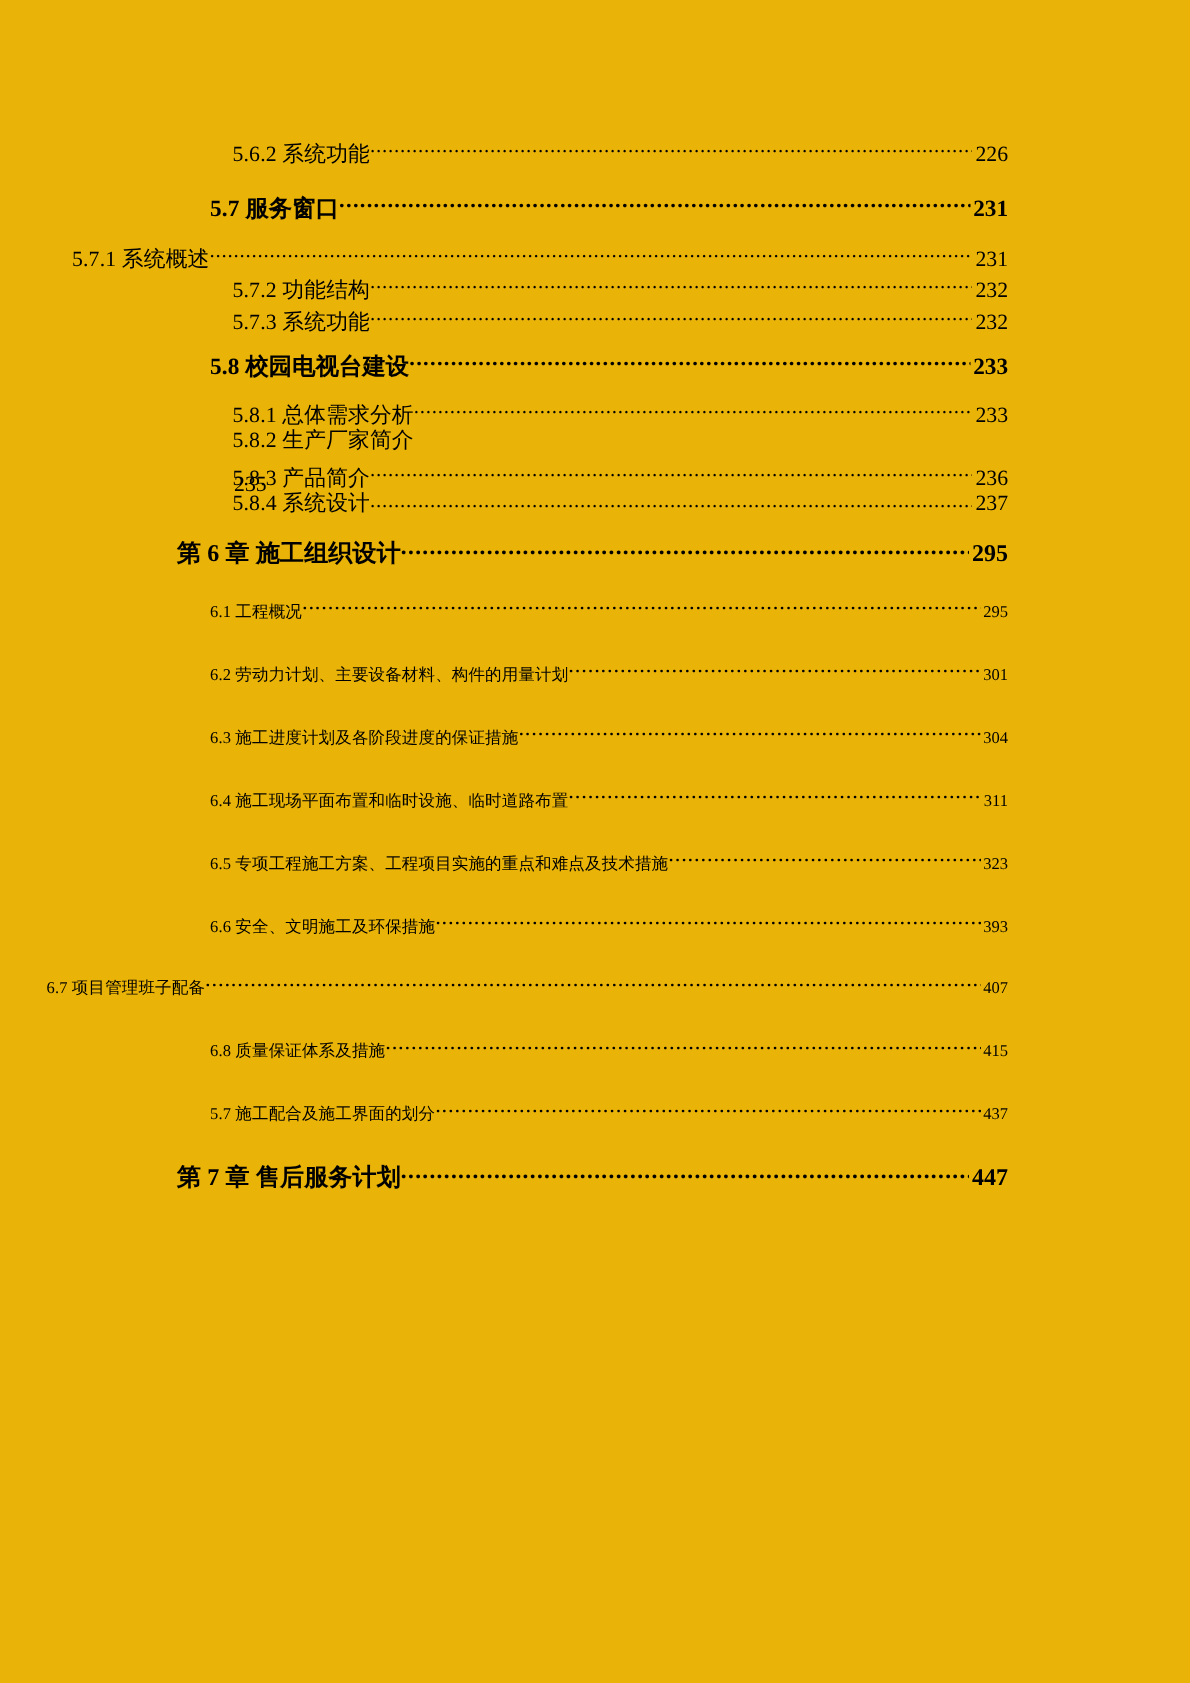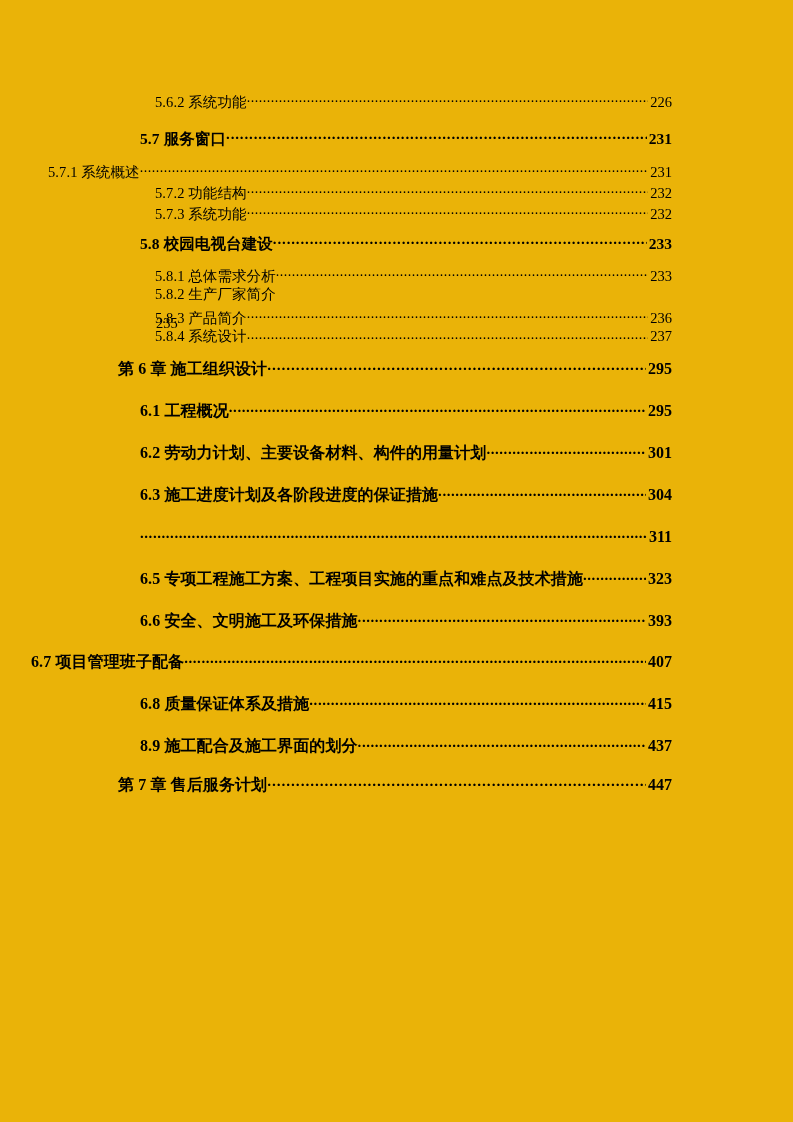--- a/index.html
+++ b/index.html
@@ -99,22 +99,22 @@
   .lvl-2b .leader::before {
     font-weight: bold;
     letter-spacing: 0.85px;
   }
   .lvl-2b .pageno { font-weight: bold; }
 
   
   .lvl-2 {
     margin-left: 140px;
     width: 532px;
-    font-weight: bold;
-    font-size: 16px;
+    font-weight: normal;
+    font-size: 11px;
   }
 
   
   .lvl-3 {
     margin-left: 155px;
     width: 517px;
     font-weight: normal;
     font-size: 14.5px;
   }
   .lvl-3 .leader::before {
@@ -198,20 +198,21 @@
         <span class="label">6.2  劳动力计划、主要设备材料、构件的用量计划</span>
         <span class="leader"></span>
         <span class="pageno">301</span>
       </div>
       <div class="toc-row lvl-2" style="top: 398px;">
         <span class="label">6.3  施工进度计划及各阶段进度的保证措施</span>
         <span class="leader"></span>
         <span class="pageno">304</span>
       </div>
       <div class="toc-row lvl-2" style="top: 440px;">
+        <span class="label">6.4  施工现场平面布置和临时设施、临时道路布置</span>
         <span class="leader"></span>
         <span class="pageno">311</span>
       </div>
       <div class="toc-row lvl-2" style="top: 482px;">
         <span class="label">6.5  专项工程施工方案、工程项目实施的重点和难点及技术措施</span>
         <span class="leader"></span>
         <span class="pageno">323</span>
       </div>
       <div class="toc-row lvl-2" style="top: 524px;">
         <span class="label">6.6  安全、文明施工及环保措施</span>
@@ -222,21 +223,21 @@
         <span class="label">6.7  项目管理班子配备</span>
         <span class="leader"></span>
         <span class="pageno">407</span>
       </div>
       <div class="toc-row lvl-2" style="top: 607px;">
         <span class="label">6.8  质量保证体系及措施</span>
         <span class="leader"></span>
         <span class="pageno">415</span>
       </div>
       <div class="toc-row lvl-2" style="top: 649px;">
-        <span class="label">8.9  施工配合及施工界面的划分</span>
+        <span class="label">5.7  施工配合及施工界面的划分</span>
         <span class="leader"></span>
         <span class="pageno">437</span>
       </div>
       <div class="toc-row lvl-chapter" style="top: 688px;">
         <span class="label">第 7 章  售后服务计划</span>
         <span class="leader"></span>
         <span class="pageno">447</span>
       </div>
     </div>
 </div>

